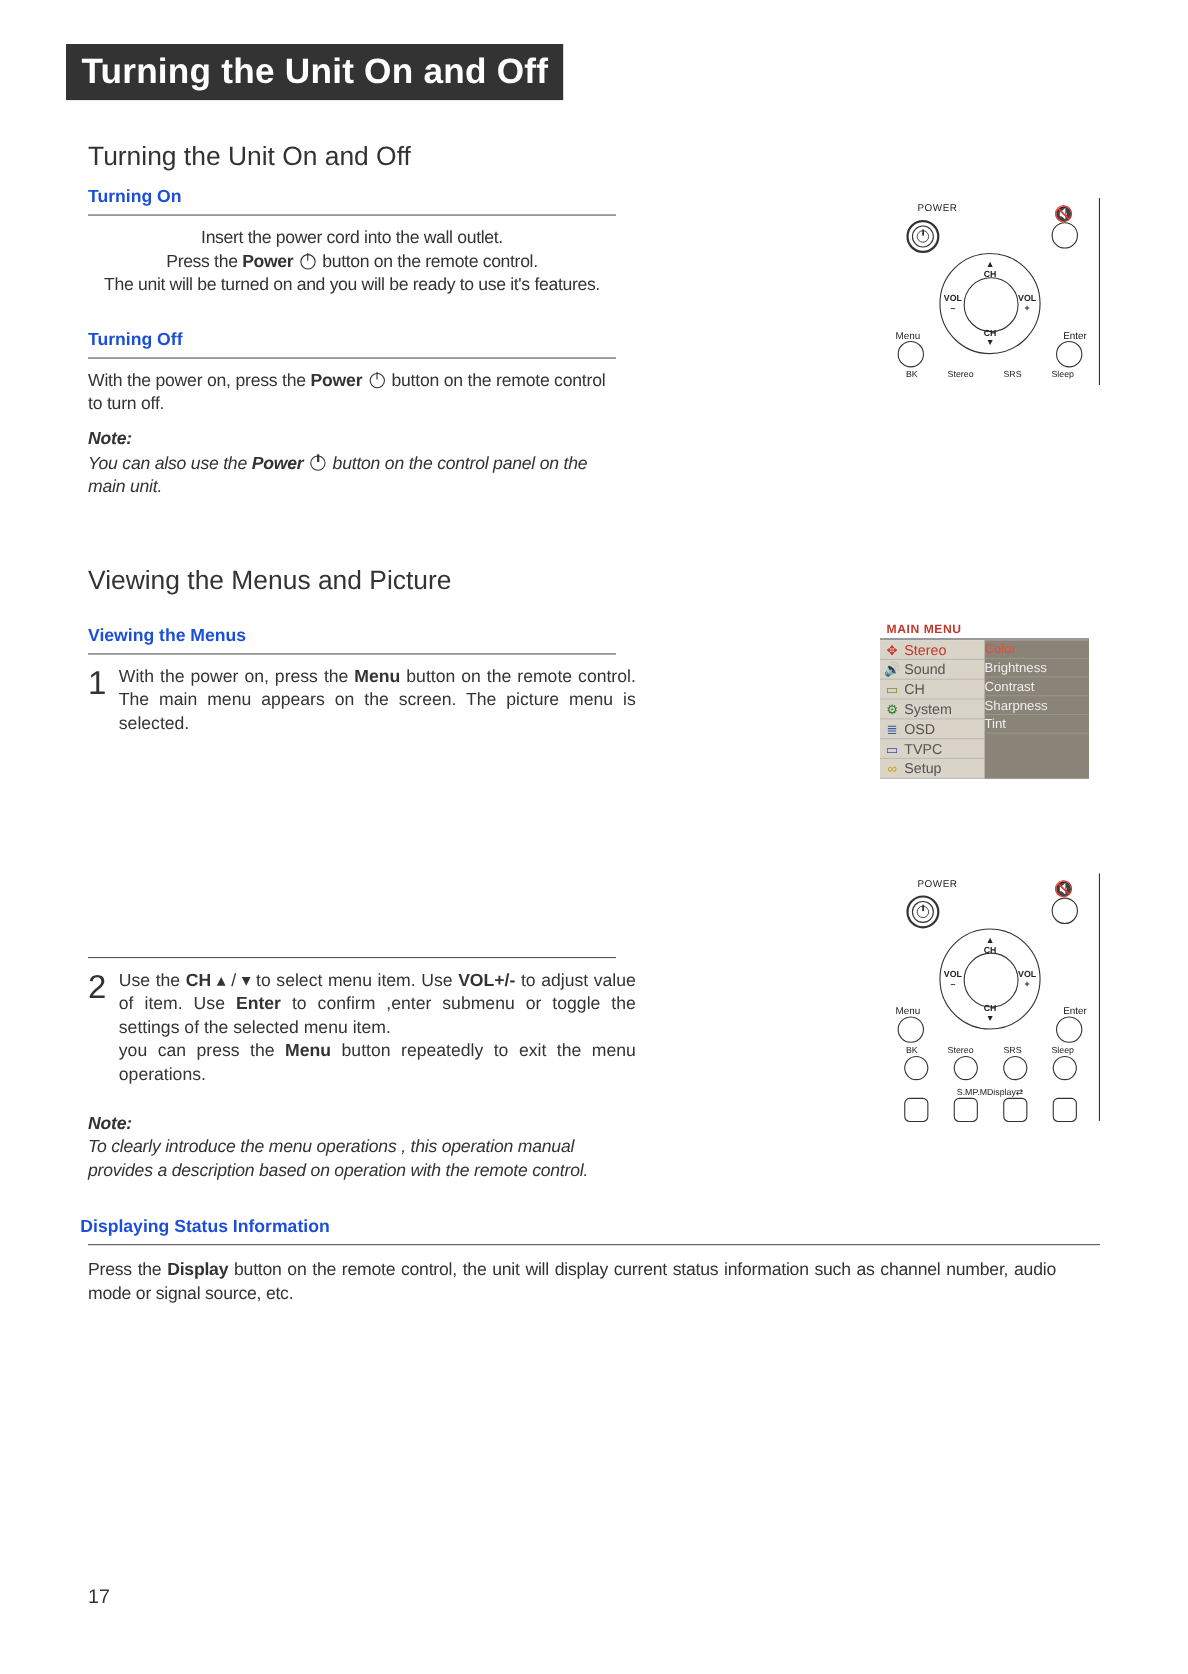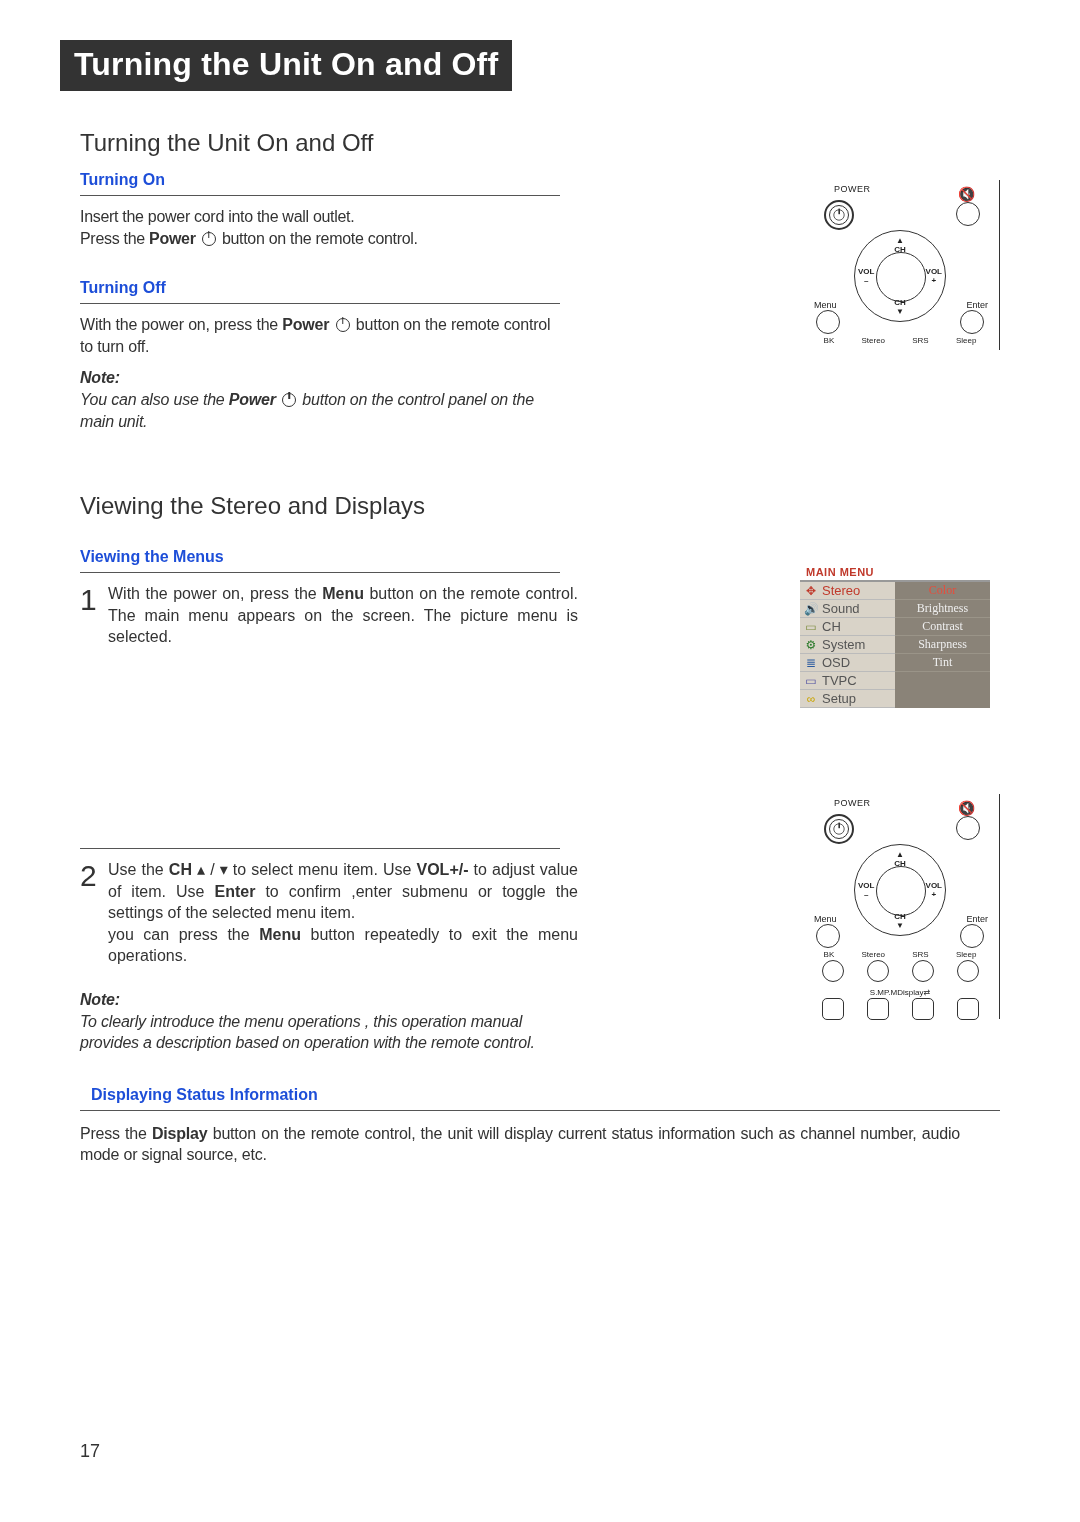--- a/index.html
+++ b/index.html
@@ -59,21 +59,21 @@
     line-height: 1.35;
     margin: 0 0 10px 20px;
     color: #333;
     letter-spacing: -.2px;
   }
   .para-wide {
     max-width: 480px;
   }
   .ital { font-style: italic; }
   .bold { font-weight: 700; }
-  .tight { letter-spacing: -.3px; }
+  .tight { letter-spacing: -.3px; text-align: center; }
   .step-row {
     display: flex;
     align-items: flex-start;
     margin: 0 0 8px 20px;
   }
   .step-num {
     font-size: 30px;
     font-weight: 400;
     color: #333;
     width: 28px;
@@ -194,23 +194,22 @@
   .osd-left-item.sel { color: #c0392b; }
   .osd-icon { width: 14px; display:inline-block; text-align:center; font-size:12px;}
   .osd-right {
     width: 50%;
     background: #8a8378;
     color: #eee;
     font-size: 12px;
   }
   .osd-right-item {
     padding: 1px 0;
-    text-align: center;
+    text-align: left;
     border-bottom: 1px solid #9a9488;
-    font-family: Liberation Serif, serif;
   }
   .osd-right-item.sel { color: #e74c3c; }
   .fleximg-row {
     display: flex;
     align-items: flex-start;
   }
   .leftcol { width: 560px; }
 </style>
 </head>
 <body>
@@ -222,20 +221,21 @@
   <div class="fleximg-row">
     <div class="leftcol">
       <div class="section-title">Turning the Unit On and Off</div>
 
       <div class="subhead">Turning On</div>
       <hr class="rule480">
       <p class="para para-wide tight">
         <span>Insert the power cord into the wall outlet.</span><br>
         <span>Press the </span><b class="bold">Power</b>
         <span class="pwr-glyph"></span><span> button on the remote control.</span><br>
+        <span>The unit will be turned on and you will be ready to use it's features.</span>
       </p>
 
       <div style="height:20px"></div>
 
       <div class="subhead">Turning Off</div>
       <hr class="rule480">
       <p class="para para-wide">
         <span>With the power on, press the </span><b class="bold">Power</b>
         <span class="pwr-glyph"></span><span> button on the remote control to turn off.</span>
       </p>
@@ -274,21 +274,21 @@
     <div class="rc-row4-lbls">
       <span>BK</span>
       <span>Stereo</span>
       <span>SRS</span>
       <span>Sleep</span>
     </div>
   </div>
 
   <div style="height:40px"></div>
 
-  <div class="section-title">Viewing the Stereo and Displays</div>
+  <div class="section-title">Viewing the Menus and Picture</div>
 
 
   <div style="height:14px"></div>
   <div class="subhead">Viewing the Menus</div>
   <hr class="rule480">
 
   <div class="step-row">
     <div class="step-num">1</div>
     <div class="step-body">
       <span>With the power on, press the </span><b class="bold">Menu</b><span> button on the remote control. The main menu appears on the screen. The picture menu is selected.</span>
@@ -399,20 +399,20 @@
     </div>
   </div>
 
   <div style="height:14px"></div>
   <p class="para ital" style="max-width:480px;">
     <b class="bold" style="font-style:italic">Note:</b><br>
     <span>To clearly introduce the menu operations , this operation manual provides a description based on operation with the remote control.</span>
   </p>
 
   <div style="height:22px"></div>
-  <div class="subhead" style="margin-left:31px">Displaying Status Information</div>
+  <div class="subhead" style="margin-left:13px">Displaying Status Information</div>
   <hr class="rule-full" style="margin-left:20px; width:calc(100% - 20px);">
   <p class="para" style="max-width:880px; text-align:justify;">
     <span>Press the </span><b class="bold">Display</b><span> button on the remote control, the unit will display current status information such as channel number, audio mode or signal source, etc.</span>
   </p>
 
   <div class="pagenum">17</div>
 </div>
 
 </body></html>

